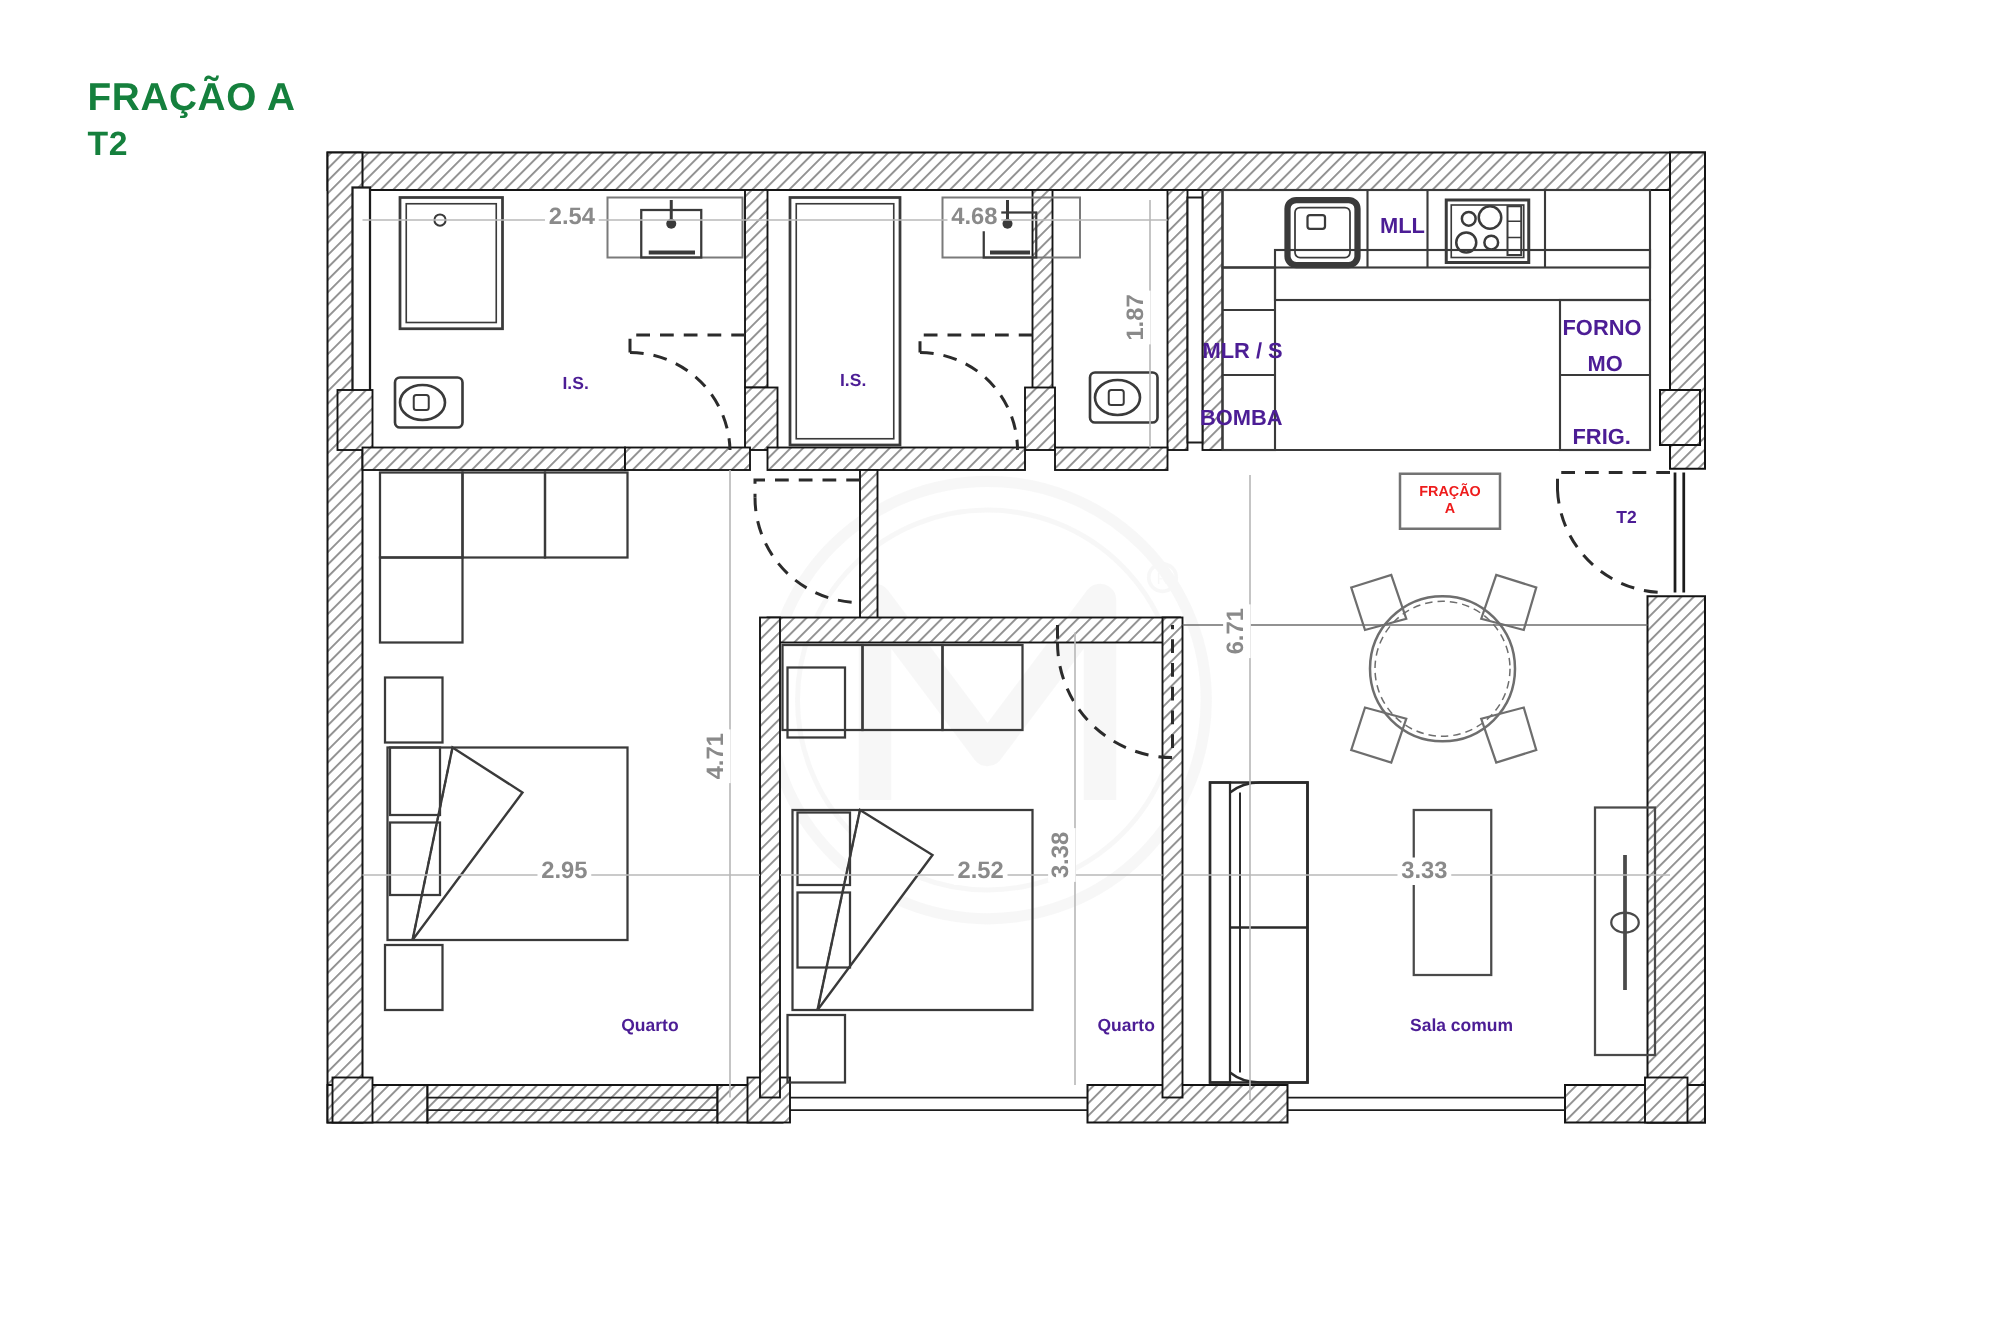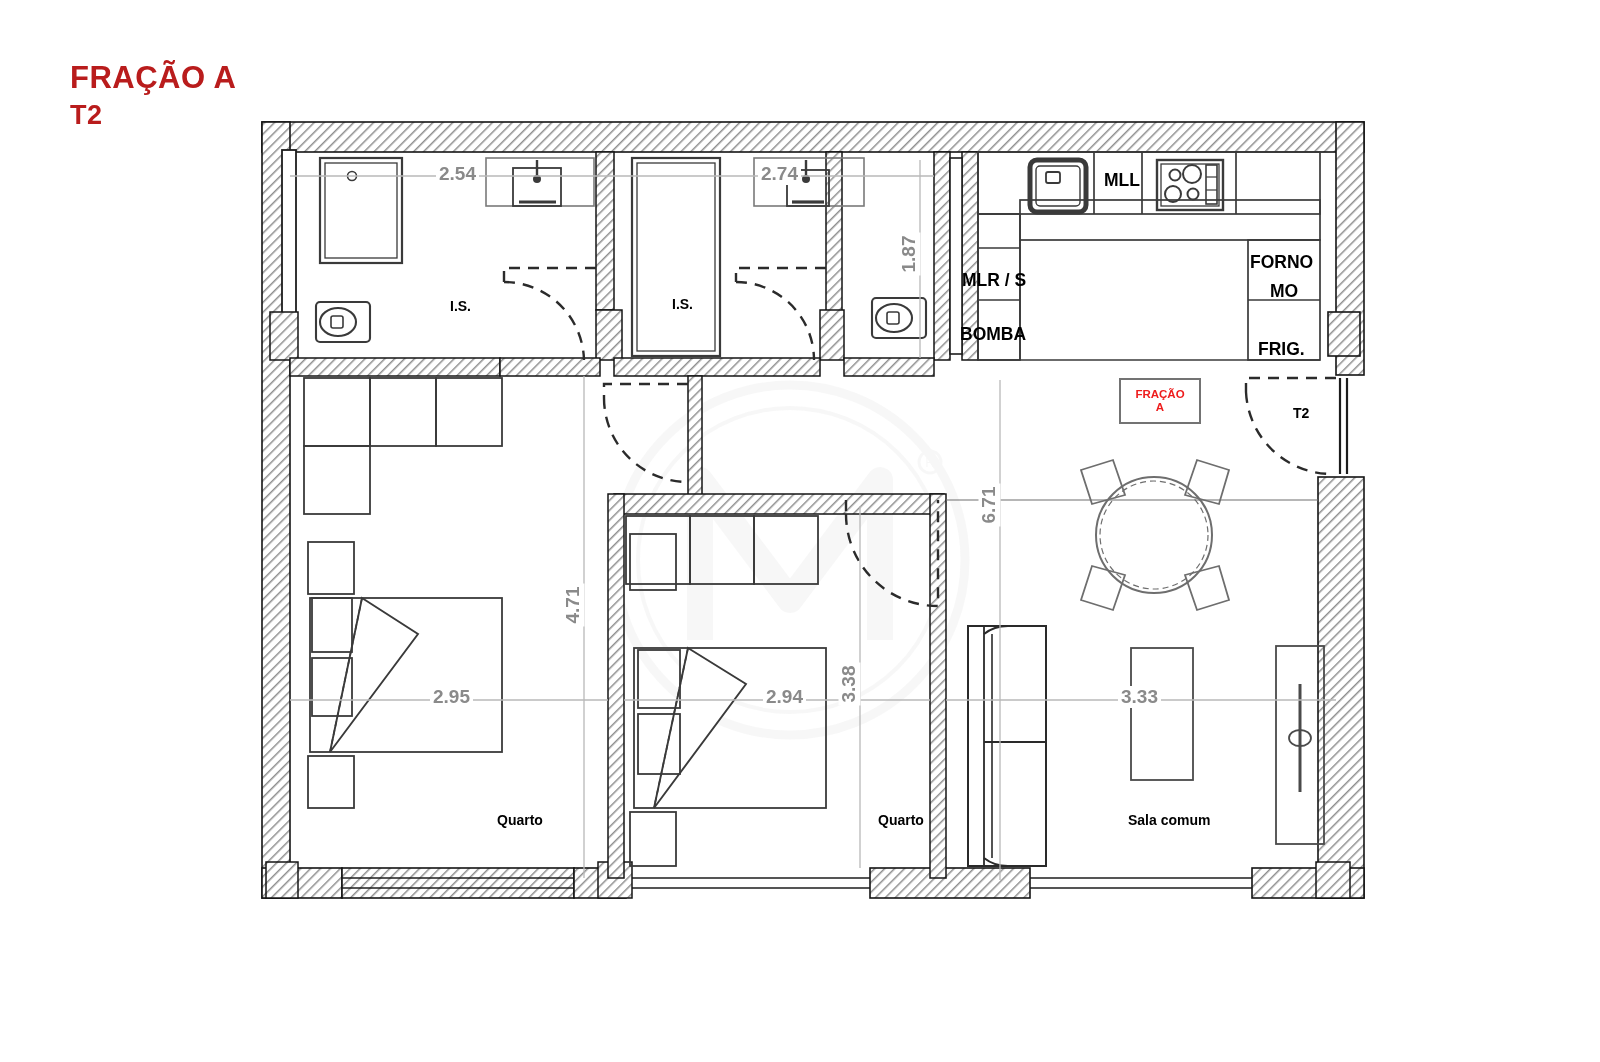--- a/index.html
+++ b/index.html
@@ -2,25 +2,25 @@
 <html><head>
 <meta charset="utf-8">
 <style>
   html,body{margin:0;padding:0;background:#ffffff;}
   body{width:1600px;height:1062px;position:relative;overflow:hidden;
        font-family:"Liberation Sans", sans-serif;}
 
   #plan{position:absolute;left:0;top:0;width:1600px;height:1062px;}
 
   .title-block{position:absolute;left:70px;top:62px;}
-  .title-line{font-weight:bold;color:#b91c1c;letter-spacing:.5px;line-height:1.05;}
+  .title-line{font-weight:bold;color:#15803d;letter-spacing:.5px;line-height:1.05;}
   .t-main{font-size:31px;}
   .t-sub{font-size:27px;margin-top:6px;}
 
-  .room-label{position:absolute;font-weight:bold;color:#000000;white-space:nowrap;}
+  .room-label{position:absolute;font-weight:bold;color:#4c1d95;white-space:nowrap;}
   .rl-18{font-size:14px;}
   .rl-17{font-size:17.5px;}
 
   .dim{position:absolute;font-weight:bold;color:#8a8a8a;white-space:nowrap;font-size:19px;
        background:#ffffff;padding:0 3px;}
   .dim.vert{transform-origin:center center;}
 
   .frac-box{position:absolute;left:1119px;top:378px;width:78px;height:42px;
             border:2px solid #737373;background:#ffffff;
             display:flex;flex-direction:column;align-items:center;justify-content:center;}
@@ -312,23 +312,23 @@
 <div class="room-label rl-17" style="left:1258px;top:339px;">FRIG.</div>
 
 <div class="room-label rl-18" style="left:1293px;top:405px;">T2</div>
 
 <div class="frac-box">
   <div class="frac-t1">FRAÇÃO</div>
   <div class="frac-t2">A</div>
 </div>
 
 <div class="dim" style="left:436px;top:163px;">2.54</div>
-<div class="dim" style="left:758px;top:163px;">2.74</div>
+<div class="dim" style="left:758px;top:163px;">4.68</div>
 <div class="dim vert" style="left:888px;top:243px;transform:rotate(-90deg);">1.87</div>
 
 <div class="dim" style="left:430px;top:686px;">2.95</div>
 <div class="dim vert" style="left:552px;top:594px;transform:rotate(-90deg);">4.71</div>
 
-<div class="dim" style="left:763px;top:686px;">2.94</div>
+<div class="dim" style="left:763px;top:686px;">2.52</div>
 <div class="dim vert" style="left:828px;top:673px;transform:rotate(-90deg);">3.38</div>
 
 <div class="dim" style="left:1118px;top:686px;">3.33</div>
 <div class="dim vert" style="left:968px;top:494px;transform:rotate(-90deg);">6.71</div>
 
 </body></html>

